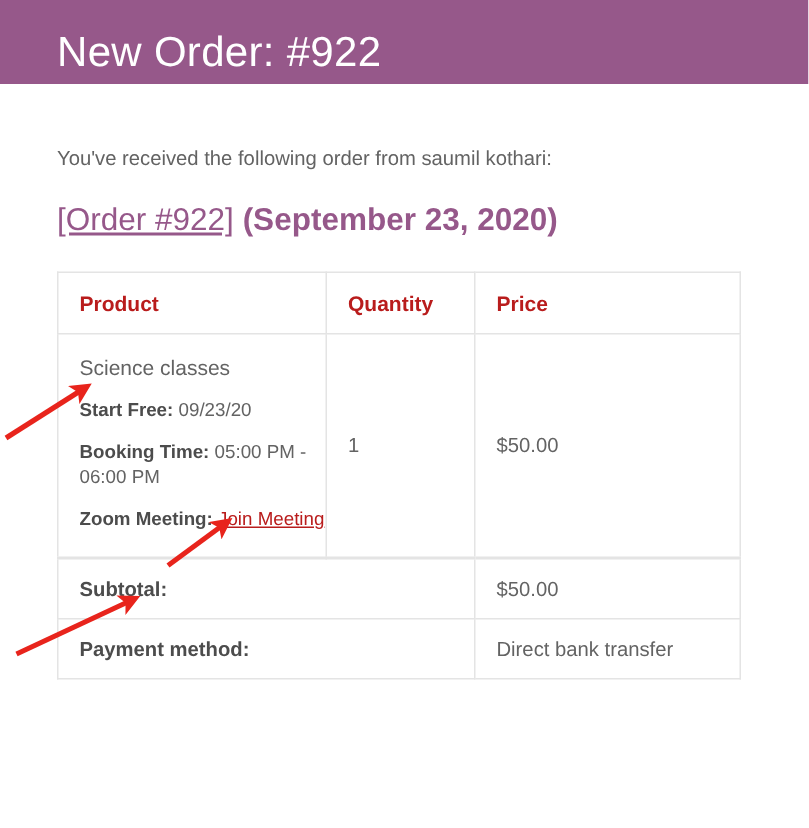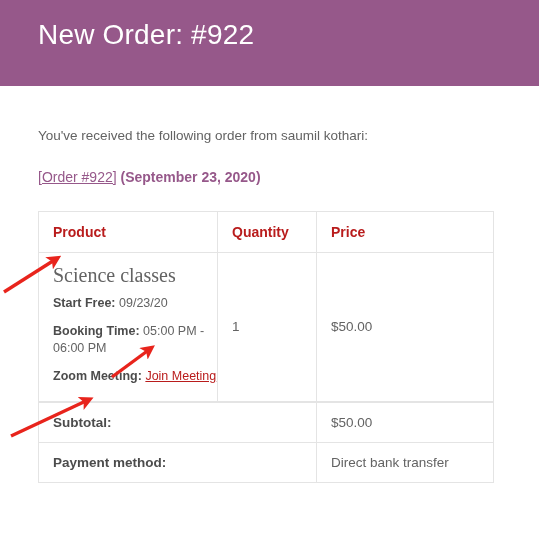--- a/index.html
+++ b/index.html
@@ -11,21 +11,21 @@
     width: 539px;
     height: 552px;
     overflow: hidden;
     font-family: "Liberation Sans", sans-serif;
     position: relative;
   }
 
   
   .email-header {
     background: #96588a;
-    height: 86px;
+    height: 56px;
     box-sizing: border-box;
     padding: 18px 0 0 38px;
   }
   .email-header h1 {
     margin: 0;
     color: #ffffff;
     font-size: 28px;
     font-weight: normal;
     letter-spacing: 0.2px;
     line-height: 34px;
@@ -41,21 +41,21 @@
     margin: 0;
     padding-top: 41px;
     font-size: 13.5px;
     color: #636363;
     line-height: 18px;
   }
 
   .order-line {
     margin: 0;
     padding-top: 21px;
-    font-size: 14px;
+    font-size: 21px;
     line-height: 22px;
     color: #96588a;
     font-weight: bold;
   }
   .order-line .order-link {
     color: #96588a;
     text-decoration: underline;
     font-weight: normal;
   }
   .order-line .order-date {
@@ -93,25 +93,24 @@
     padding: 14px 0 16px 14px;
     vertical-align: top;
   }
   tbody td.cell-qty,
   tbody td.cell-price {
     vertical-align: middle;
     padding-left: 14px;
   }
 
   .product-name {
-    font-size: 20px;
+    font-size: 14px;
     color: #636363;
     margin-bottom: 11px;
     line-height: 17px;
-    font-family: Liberation Serif, serif;
   }
   .product-meta {
     font-size: 12.5px;
     line-height: 17px;
     color: #636363;
     margin-bottom: 11px;
   }
   .product-meta:last-child { margin-bottom: 0; }
   .product-meta .meta-label {
     font-weight: bold;

